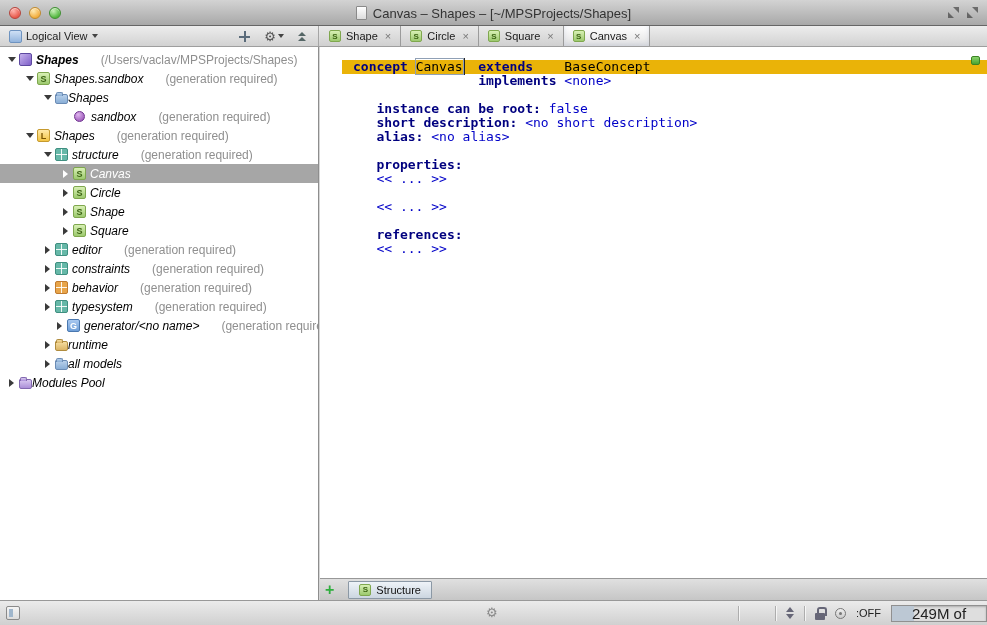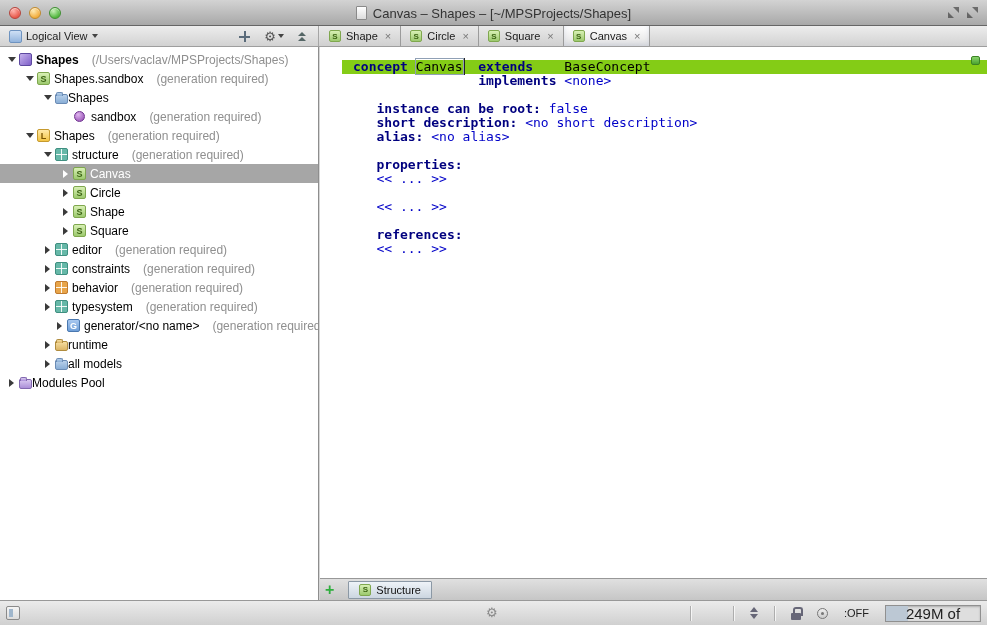--- a/index.html
+++ b/index.html
@@ -67,23 +67,23 @@
   .arr { width:15px; flex:0 0 15px; display:flex; justify-content:center; align-items:center; }
   .arr-col i { width:0; height:0; border-left:5px solid #3a3a3a;
                border-top:4px solid transparent; border-bottom:4px solid transparent; }
   .arr-exp i { width:0; height:0; border-top:5px solid #3a3a3a;
                border-left:4px solid transparent; border-right:4px solid transparent; }
   .tree-row.selected { background:#a6a6a6; }
   .tree-row.selected .tname { color:#fff; }
   .tree-row.selected .arr-col i { border-left-color:#fff; }
   .ticon { flex:0 0 13px; width:13px; height:13px; margin-right:4px; border-radius:2px;
            display:flex; align-items:center; justify-content:center; font-size:9px; font-weight:bold; }
-  .tname { color:#000; }
+  .tname { color:#000;font-style:italic; }
   .bold { font-weight:bold; }
-  .tsuffix { color:#8f8f8f; margin-left:13px; }
+  .tsuffix { color:#8f8f8f; margin-left:22px; }
 
   .icon-project { background:linear-gradient(135deg,#c6b2ec,#7e5fc8); border:1px solid #5d48a0; }
   .icon-model   { background:linear-gradient(#d8f0b4,#9cc96e); border:1px solid #7fa74e; color:#3c6414; }
   .icon-model::after { content:"S"; }
   .icon-concept { background:linear-gradient(#d8f0b4,#9cc96e); border:1px solid #7fa74e; color:#3c6414; }
   .icon-concept::after { content:"S"; }
   .icon-language { background:linear-gradient(#ffe9a8,#f3c545); border:1px solid #c69a2e; color:#7a5400; }
   .icon-language::after { content:"L"; }
   .icon-generator { background:linear-gradient(#a8c8f0,#6f9fd8); border:1px solid #4a78b0; color:#fff; }
   .icon-generator::after { content:"G"; }
@@ -101,21 +101,21 @@
   .icon-folder        { background:linear-gradient(#b8d0ea,#89aed6); border:1px solid #6b8cb5; }
   .icon-folder-runtime{ background:linear-gradient(#f5dda0,#dcb565); border:1px solid #b08c3e; }
   .icon-folder-models { background:linear-gradient(#b8d0ea,#89aed6); border:1px solid #6b8cb5; }
   .icon-modules-pool  { background:linear-gradient(#d8c8f0,#ab8fd8); border:1px solid #8268b0; }
 
   
   .editor { position:absolute; left:320px; top:47px; right:0; bottom:47px; background:#fff; overflow:hidden; }
   .code { position:absolute; left:22px; top:13px; right:0;
           font-family:"DejaVu Sans Mono", monospace; font-size:13px; line-height:14px; }
   .line { height:14px; padding-left:11px; white-space:pre; }
-  .line.hl { background:#84cc16; }
+  .line.hl { background:#eab308; }
   .seg-kw  { color:#00007f; font-weight:bold; }
   .seg-val { color:#0000c8; }
   .seg-ref { color:#000; }
   .seg-cell{ color:#000; outline:1px solid #90a0b5; position:relative; }
   .seg-cell::after { content:""; position:absolute; right:-2px; top:-1px; bottom:-1px; width:1px; background:#222; }
   .cell-marker { position:absolute; left:26px; top:15px; width:6px; height:10px;
                  background:linear-gradient(#f0c060,#d89020); border:1px solid #a86f10; border-radius:1px; }
   .ok-indicator { position:absolute; right:7px; top:9px; width:9px; height:9px;
                   background:linear-gradient(#8ad46e,#4aa32e); border:1px solid #3c8424; border-radius:2px; }
 
@@ -127,21 +127,21 @@
                    border:1px solid #8b98a5; background:linear-gradient(#eef3f8,#ccd6e0);
                    padding:0 10px; height:18px; margin-left:10px; border-radius:1px; }
 
   
   .statusbar { position:absolute; left:0; right:0; bottom:0; height:25px;
                background:linear-gradient(#ebebeb,#d0d0d0); border-top:1px solid #989898; }
   .sb-left { position:absolute; left:6px; top:5px; width:14px; height:14px; border:1px solid #8a8a8a;
              background:linear-gradient(#f5f5f5,#dcdcdc); border-radius:2px; }
   .sb-left::after { content:""; position:absolute; left:2px; top:2px; width:4px; height:8px; background:#9fb6cc; }
   .sb-gear { position:absolute; left:486px; top:4px; font-size:13px; color:#8a8a8a; }
-  .sb-right { position:absolute; right:6px; top:0; height:24px; display:flex; align-items:center; gap:16px; }
+  .sb-right { position:absolute; right:0; top:0; height:24px; display:flex; align-items:center; gap:10px; }
   .sb-sep { width:1px; height:15px; background:#adadad; box-shadow:1px 0 0 rgba(255,255,255,.7); }
   .wide-gap { margin-right:26px; }
   .updown { display:flex; flex-direction:column; gap:2px; align-items:center; }
   .updown .up   { width:0; height:0; border-left:4px solid transparent; border-right:4px solid transparent; border-bottom:5px solid #667; }
   .updown .down { width:0; height:0; border-left:4px solid transparent; border-right:4px solid transparent; border-top:5px solid #667; }
   .lock { position:relative; width:10px; height:13px; }
   .lock::before { content:""; position:absolute; left:2px; top:0; width:6px; height:7px;
                   border:2px solid #667; border-bottom:none; border-radius:3px 3px 0 0; }
   .lock::after  { content:""; position:absolute; left:0; top:6px; width:10px; height:7px; background:#667; border-radius:1px; }
   .hector { width:11px; height:11px; border-radius:50%; border:1px solid #777;

